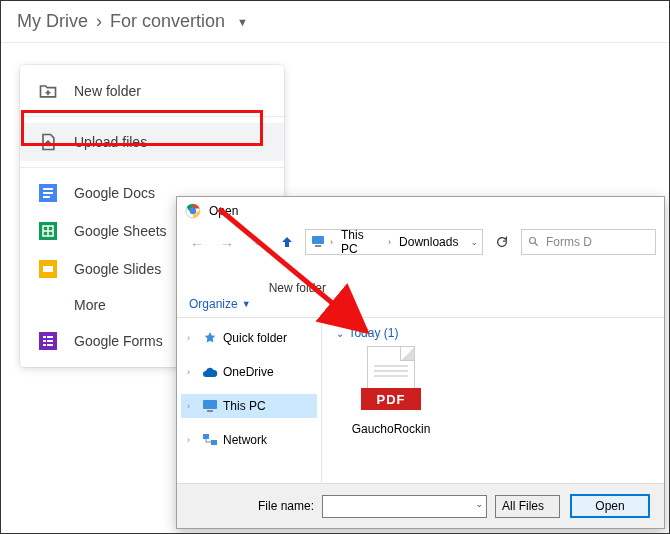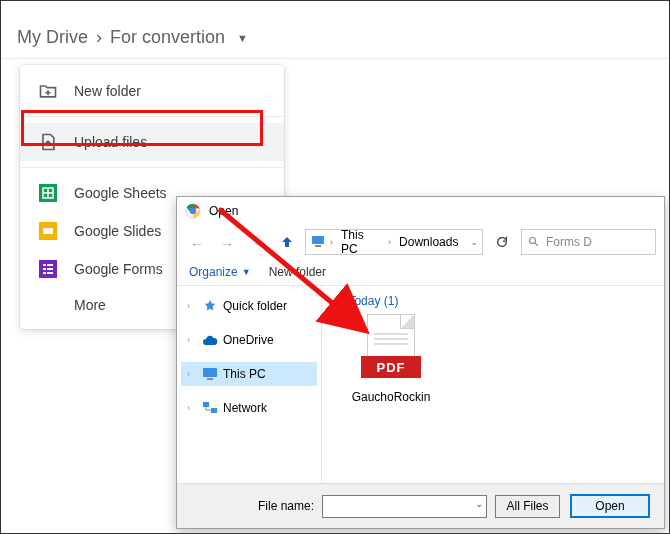--- a/index.html
+++ b/index.html
@@ -1,18 +1,18 @@
 <!DOCTYPE html>
 <html><head>
   <meta charset="utf-8">
   <style>
     * { box-sizing: border-box; margin: 0; padding: 0; }
     body { font-family: Arial, "Segoe UI", sans-serif; font-size: 13px; background: #fff; width: 670px; height: 534px; overflow: hidden; border: 1px solid #333; position: relative; }
 
-    .breadcrumb { display: flex; align-items: center; gap: 8px; padding: 10px 16px; color: #5f6368; font-size: 18px; border-bottom: 1px solid #e8eaed; margin-top: 16px; }
+    .breadcrumb { display: flex; align-items: center; gap: 8px; padding: 10px 16px; color: #5f6368; font-size: 18px; border-bottom: 1px solid #e8eaed; }
     .breadcrumb .chevron { color: #5f6368; }
     .breadcrumb .current { display: flex; align-items: center; gap: 12px; }
     .breadcrumb .dropdown-arrow { font-size: 11px; color: #5f6368; }
 
     .context-menu { position: absolute; top: 64px; left: 19px; width: 264px; background: #fff; border-radius: 4px; box-shadow: 0 2px 8px rgba(0,0,0,0.15), 0 0 0 1px rgba(0,0,0,0.05); padding: 7px 0; }
     .menu-item { display: flex; align-items: center; gap: 16px; padding: 9px 18px; color: #3c4043; font-size: 14px; cursor: default; }
     .menu-item .icon { width: 20px; height: 20px; display: flex; align-items: center; justify-content: center; }
     .menu-item.highlighted { background: #f1f3f4; }
     .menu-sep { height: 1px; background: #e8eaed; margin: 6px 0; }
     .menu-item.more { padding-left: 54px; color: #3c4043; }
@@ -24,21 +24,21 @@
     .fd-addr { display: flex; align-items: center; gap: 6px; padding: 4px 8px; }
     .fd-nav-arrow { width: 24px; height: 24px; display: flex; align-items: center; justify-content: center; color: #aaa; font-size: 14px; }
     .fd-up { width: 24px; height: 24px; display: flex; align-items: center; justify-content: center; }
     .fd-path { flex: 1; border: 1px solid #ccc; height: 26px; display: flex; align-items: center; gap: 4px; padding: 0 4px; font-size: 12px; }
     .fd-path-seg { display: flex; align-items: center; gap: 3px; padding: 0 4px; }
     .fd-path-chev { color: #666; font-size: 9px; }
     .fd-refresh { width: 26px; height: 26px; display: flex; align-items: center; justify-content: center; color: #444; border: 1px solid transparent;}
     .fd-search { border: 1px solid #ccc; height: 26px; display: flex; align-items: center; gap: 6px; padding: 0 6px; width: 135px; color: #888; font-size: 12px; overflow: hidden; white-space: nowrap;}
 
     .fd-toolbar { display: flex; align-items: center; gap: 18px; padding: 6px 12px; border-bottom: 1px solid #e5e5e5; font-size: 12px; }
-    .fd-organize { color: #1a5cbf; display: flex; align-items: center; gap: 4px; }
+    .fd-organize { color: #1a5cbf; display: flex; align-items: center; gap: 4px; margin-top: 32px; }
     .fd-newfolder { color: #333; }
 
     .fd-body { flex: 1; display: flex; }
     .fd-tree { width: 145px; border-right: 1px solid #e5e5e5; padding: 8px 4px; font-size: 12px; }
     .tree-item { display: flex; align-items: center; gap: 5px; padding: 4px 6px; }
     .tree-item.selected { background: #cce8ff; }
     .tree-exp { width: 10px; color: #888; font-size: 9px; }
     .tree-icon { width: 16px; height: 16px; display: flex; align-items: center; justify-content: center; }
 
     .fd-content { flex: 1; padding: 8px 14px; }
@@ -48,21 +48,21 @@
     .pdf-page { position: absolute; top: 0; left: 6px; width: 48px; height: 64px; background: #fff; border: 1px solid #ccc; }
     .pdf-corner { position: absolute; top: 0; right: 0; width: 14px; height: 14px; background: linear-gradient(135deg, #fff 50%, #ddd 50%); border-left: 1px solid #ccc; border-bottom: 1px solid #ccc;}
     .pdf-lines { position: absolute; top: 18px; left: 6px; right: 6px; }
     .pdf-lines div { height: 2px; background: #ddd; margin-bottom: 3px; }
     .pdf-badge { position: absolute; bottom: 8px; left: 0; width: 60px; height: 22px; background: #cc2020; color: #fff; font-weight: bold; font-size: 13px; display: flex; align-items: center; justify-content: center; letter-spacing: 1px; }
 
     .fd-bottom { background: #f0f0f0; border-top: 1px solid #ddd; padding: 10px 12px; display: flex; flex-direction: row; gap: 10px; }
     .fd-row { display: flex; align-items: center; gap: 8px; }
     .fd-label { font-size: 12px; }
     .fd-input { flex: 1; height: 23px; border: 1px solid #7a7a7a; background: #fff; padding: 0 4px; font-size: 12px; }
-    .fd-combo { height: 23px; border: 1px solid #7a7a7a; background: #eee; display: flex; align-items: center; justify-content: center; padding: 0 6px; font-size: 12px; width: 65px; }
+    .fd-combo { height: 23px; border: 1px solid #7a7a7a; background: #eee; display: flex; align-items: center; justify-content: flex-start; padding: 0 6px; font-size: 12px; width: 65px; }
     .fd-btnrow { display: flex; justify-content: flex-end; gap: 0; }
     .fd-open { height: 24px; width: 80px; border: 2px solid #0078d7; background: #e5f1fb; font-size: 12px; }
 
     .red-arrow { position: absolute; pointer-events: none; z-index: 50; }
   </style>
 </head>
 <body>
 
 <div class="breadcrumb">
   <span>My Drive</span>
@@ -90,53 +90,64 @@
           <path fill="none" stroke="#5f6368" stroke-width="2" d="M6 3h9l4 4v14H6z"></path>
           <path stroke="#5f6368" stroke-width="2" d="M12 17v-6m-3 3l3-3 3 3"></path>
         </svg>
     </span>
     <span>Upload files</span>
   </div>
   <div class="menu-sep"></div>
   <div class="menu-item">
     <span class="icon">
       <svg width="18" height="18" viewBox="0 0 18 18">
+          <rect width="18" height="18" fill="#4285f4"></rect>
+          <rect x="4" y="4" width="10" height="2" fill="#fff"></rect>
+          <rect x="4" y="8" width="10" height="2" fill="#fff"></rect>
+          <rect x="4" y="12" width="7" height="2" fill="#fff"></rect>
+        </svg>
+    </span>
+    <span>Google Docs</span>
+  </div>
+  <div class="menu-item">
+    <span class="icon">
+      <svg width="18" height="18" viewBox="0 0 18 18">
           <rect width="18" height="18" fill="#0f9d58"></rect>
           <rect x="4" y="4" width="10" height="10" fill="none" stroke="#fff" stroke-width="1.5"></rect>
           <line x1="9" y1="4" x2="9" y2="14" stroke="#fff" stroke-width="1.5"></line>
           <line x1="4" y1="9" x2="14" y2="9" stroke="#fff" stroke-width="1.5"></line>
         </svg>
     </span>
     <span>Google Sheets</span>
   </div>
   <div class="menu-item">
     <span class="icon">
       <svg width="18" height="18" viewBox="0 0 18 18">
           <rect width="18" height="18" fill="#f4b400"></rect>
           <rect x="4" y="6" width="10" height="6" fill="#fff"></rect>
         </svg>
     </span>
     <span>Google Slides</span>
+  </div>
+  <div class="menu-item more">
+    <span>More</span>
   </div>
   <div class="menu-item">
     <span class="icon">
       <svg width="18" height="18" viewBox="0 0 18 18">
           <rect width="18" height="18" fill="#7627bb"></rect>
           <rect x="4" y="4" width="3" height="2" fill="#fff"></rect>
           <rect x="8" y="4" width="6" height="2" fill="#fff"></rect>
           <rect x="4" y="8" width="3" height="2" fill="#fff"></rect>
           <rect x="8" y="8" width="6" height="2" fill="#fff"></rect>
           <rect x="4" y="12" width="3" height="2" fill="#fff"></rect>
           <rect x="8" y="12" width="6" height="2" fill="#fff"></rect>
         </svg>
     </span>
     <span>Google Forms</span>
-  </div>
-  <div class="menu-item more">
-    <span>More</span>
   </div>
 </div>
 <div class="redbox"></div>
 
 <div class="file-dialog">
   <div class="fd-title">
     <span class="fd-chrome-icon">
       <svg width="16" height="16" viewBox="0 0 16 16">
           <circle cx="8" cy="8" r="7" fill="#fff" stroke="#ccc"></circle>
           <circle cx="8" cy="8" r="3.2" fill="#4285f4"></circle>

